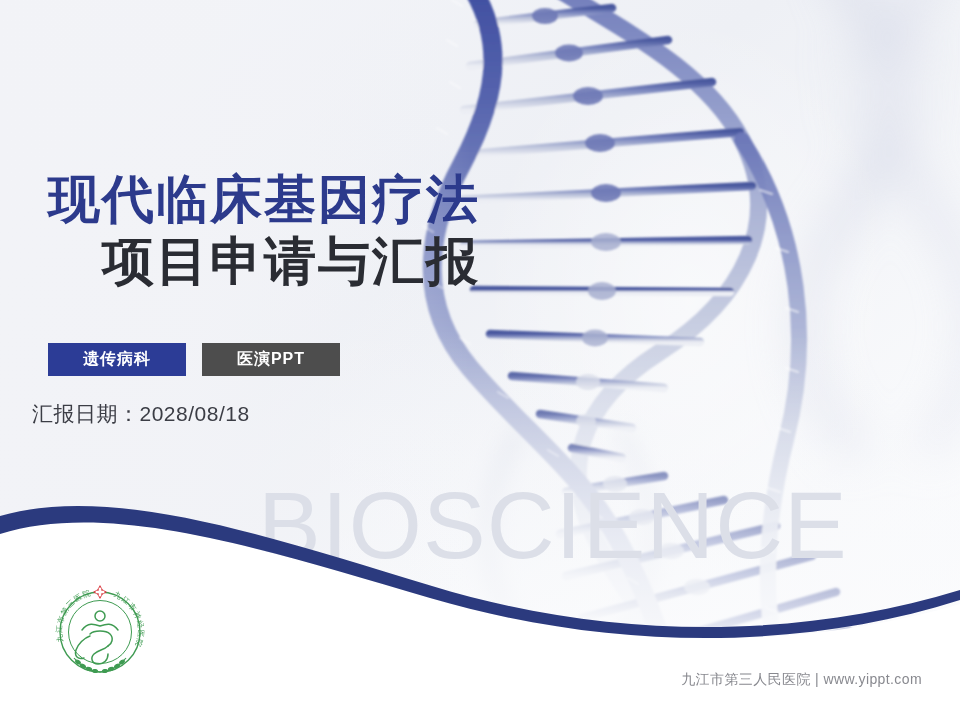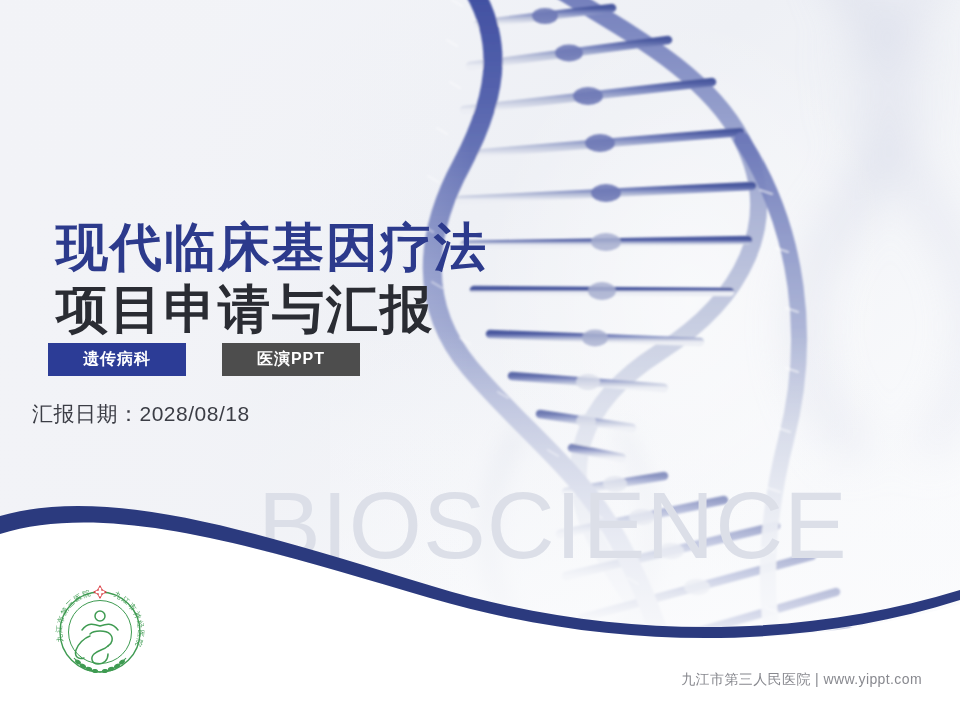--- a/index.html
+++ b/index.html
@@ -30,39 +30,39 @@
     font-size:94px;
     font-weight:normal;
     letter-spacing:1px;
     color:#dcdfe8;
     line-height:1;
     white-space:nowrap;
     user-select:none;
   }
 
   
-  .title-block { position:absolute; left:56px; top:168px;margin-top:48px; }
+  .title-block { position:absolute; left:48px; top:168px; }
   .title-line { font-size:52px; font-weight:bold; line-height:1.20; letter-spacing:2px; white-space:nowrap; }
   .title-line.l1 { color:#2c3a8c; }
-  .title-line.l2 { color:#2a2c33; }
+  .title-line.l2 { color:#2a2c33;text-align:right; }
 
   
   .badges { position:absolute; left:48px; top:343px; display:flex; gap:16px; }
   .badge {
     height:33px;
     min-width:138px;
     display:flex; align-items:center; justify-content:center;
     color:#ffffff;
     font-size:16px;
     font-weight:bold;
     letter-spacing:1px;
     padding:0 28px;
   }
   .badge.primary { background:#2c3c96; }
-  .badge.neutral { background:#4d4d4d;margin-left:20px; }
+  .badge.neutral { background:#4d4d4d; }
 
   
   .date-line {
     position:absolute;
     left:32px; top:400px;
     font-size:21px;
     color:#3b3d45;
     letter-spacing:0.5px;
     white-space:nowrap;
   }

